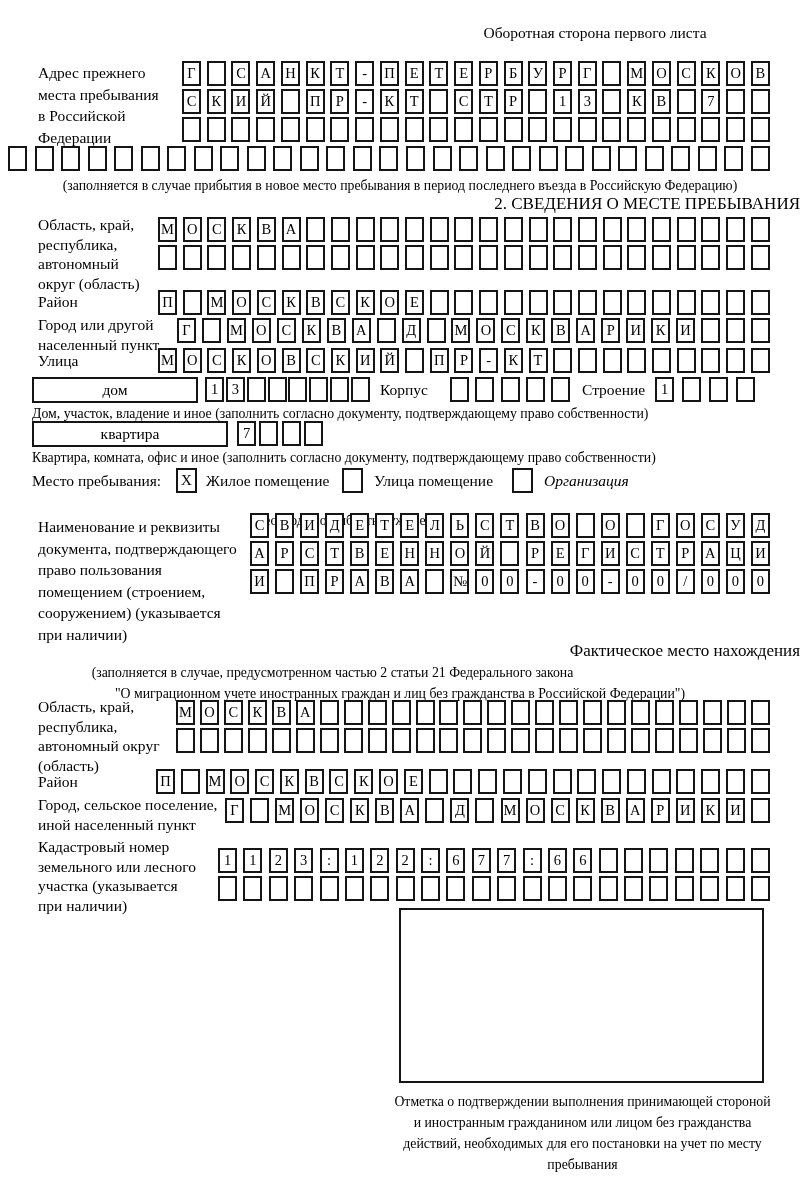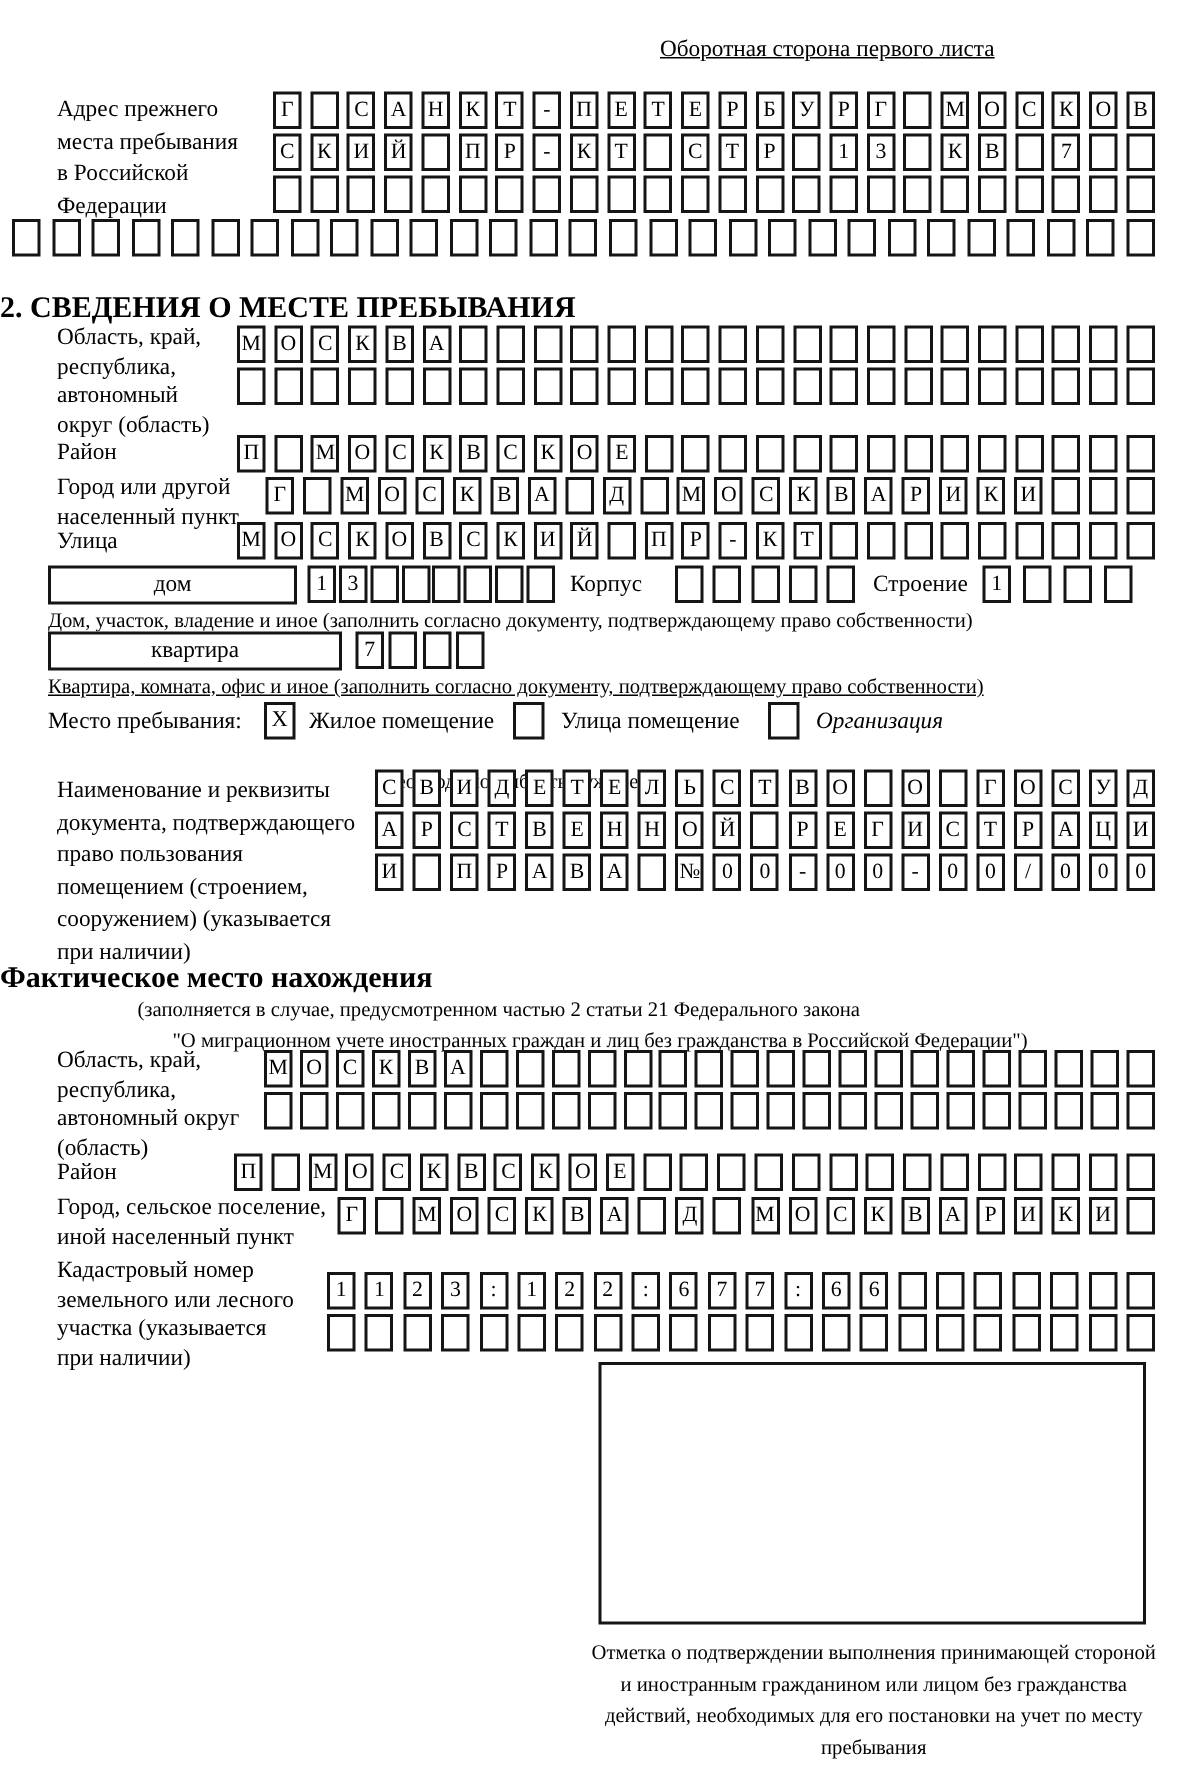--- a/index.html
+++ b/index.html
@@ -2,22 +2,22 @@
 <html><head>
 <meta charset="utf-8">
 <style>
   html,body{margin:0;padding:0;background:#fff;}
   .page{position:relative;width:800px;height:1180px;background:#fff;overflow:hidden;
         font-family:"Liberation Serif",serif;color:#000;}
   .lbl{position:absolute;font-size:15.5px;line-height:21.5px;white-space:pre-line;}
   .tight{line-height:19.5px;}
   .note{position:absolute;font-size:13.8px;line-height:20px;}
   .center{text-align:center;}
-  .right{text-align:left;text-decoration:underline;}
-  .title{position:absolute;font-weight:bold;font-size:20px;text-align:left;}
+  .right{text-align:center;}
+  .title{position:absolute;font-weight:normal;font-size:17px;text-align:right;}
   .cellrow{position:absolute;display:flex;justify-content:space-between;height:25px;}
   .cell{flex:0 0 19px;height:25px;border:2px solid #151515;box-sizing:border-box;
         display:flex;align-items:center;justify-content:center;font-size:14.5px;background:#fff;}
   .widebox{position:absolute;height:26px;border:2px solid #151515;box-sizing:border-box;
         display:flex;align-items:center;justify-content:center;font-size:15.5px;background:#fff;}
   .chk{position:absolute;width:21px;height:25px;border:2px solid #151515;box-sizing:border-box;
         display:flex;align-items:center;justify-content:center;font-size:15px;background:#fff;}
   .stamp{position:absolute;border:2px solid #151515;box-sizing:border-box;background:#fff;}
 </style>
 </head>
@@ -133,20 +133,21 @@
       <div class="cell"></div>
       <div class="cell"></div>
       <div class="cell"></div>
       <div class="cell"></div>
       <div class="cell"></div>
       <div class="cell"></div>
       <div class="cell"></div>
       <div class="cell"></div>
       <div class="cell"></div>
     </div>
+  <div class="note center" style="left:0px;top:176px;width:800px;">(заполняется в случае прибытия в новое место пребывания в период последнего въезда в Российскую Федерацию)</div>
 
   <div class="title" style="left:0px;top:194px;width:800px;">2. СВЕДЕНИЯ О МЕСТЕ ПРЕБЫВАНИЯ</div>
 
   <div class="lbl tight" style="left:38px;top:215px;width:130px;">Область, край,
 республика,
 автономный
 округ (область)</div>
   <div class="cellrow" style="left:158px;top:217px;width:612px;">
       <div class="cell">М</div>
       <div class="cell">О</div>
@@ -317,21 +318,21 @@
     </div>
   <div class="note" style="left:32px;top:404px;width:740px;">Дом, участок, владение и иное (заполнить согласно документу, подтверждающему право собственности)</div>
 
   <div class="widebox" style="left:32px;top:421px;width:196px;text-align:right;">квартира</div>
   <div class="cellrow" style="left:237px;top:421px;width:86px;">
       <div class="cell">7</div>
       <div class="cell"></div>
       <div class="cell"></div>
       <div class="cell"></div>
     </div>
-  <div class="note" style="left:32px;top:448px;width:740px;text-decoration:underline;">Квартира, комната, офис и иное (заполнить согласно документу, подтверждающему право собственности)</div>
+  <div class="note" style="left:32px;top:448px;width:740px;">Квартира, комната, офис и иное (заполнить согласно документу, подтверждающему право собственности)</div>
 
   <div class="lbl" style="left:32px;top:470px;">Место пребывания:</div>
   <div class="chk" style="left:176px;top:468px;">X</div>
   <div class="lbl" style="left:206px;top:470px;">Жилое помещение</div>
   <div class="chk" style="left:342px;top:468px;"></div>
   <div class="lbl" style="left:374px;top:470px;">Улица помещение</div>
   <div class="chk" style="left:512px;top:468px;"></div>
   <div class="lbl" style="left:544px;top:470px;font-style:italic;">Организация</div>
   <div class="note center" style="left:140px;top:511px;width:400px;">(Необходимо выбрать нужное)</div>
 

